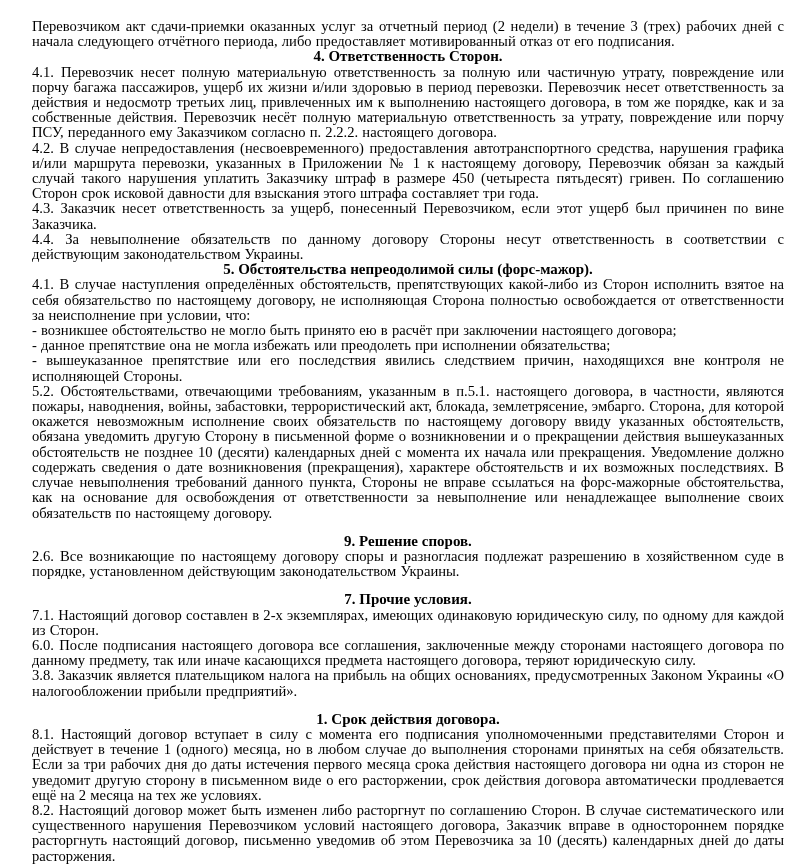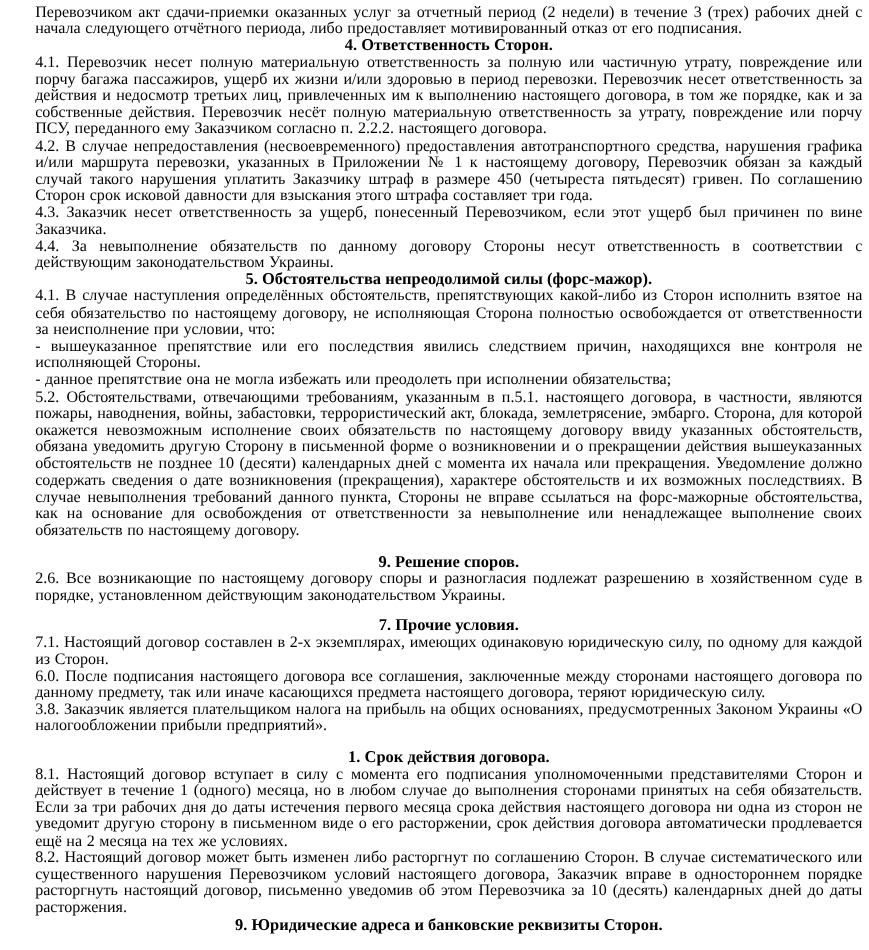--- a/index.html
+++ b/index.html
@@ -5,21 +5,21 @@
   html, body {
     margin: 0;
     padding: 0;
     background: #ffffff;
   }
   .page {
     position: relative;
     width: 790px;
     height: 864px;
     box-sizing: border-box;
-    padding: 4px 6px 0 32px;
+    padding: 19px 6px 0 32px;
     background: #ffffff;
     color: #000000;
     font-family: "Liberation Serif", "DejaVu Serif", serif;
     font-size: 14.6px;
     line-height: 15.2px;
     overflow: hidden;
   }
   .para {
     margin: 0;
     text-align: justify;
@@ -43,22 +43,23 @@
   <p class="para">Перевозчиком акт сдачи-приемки оказанных услуг за отчетный период (2 недели) в течение 3 (трех) рабочих дней с начала следующего отчётного периода, либо предоставляет мотивированный отказ от его подписания.</p>
 
   <div class="hdg">4. Ответственность Сторон.</div>
   <p class="para">4.1. Перевозчик несет полную материальную ответственность за полную или частичную утрату, повреждение или порчу багажа пассажиров, ущерб их жизни и/или здоровью в период перевозки. Перевозчик несет ответственность за действия и недосмотр третьих лиц, привлеченных им к выполнению настоящего договора, в том же порядке, как и за собственные действия. Перевозчик несёт полную материальную ответственность за утрату, повреждение или порчу ПСУ, переданного ему Заказчиком согласно п. 2.2.2. настоящего договора.</p>
   <p class="para">4.2. В случае непредоставления (несвоевременного) предоставления автотранспортного средства, нарушения графика и/или маршрута перевозки, указанных в Приложении № 1 к настоящему договору, Перевозчик обязан за каждый случай такого нарушения уплатить Заказчику штраф в размере 450 (четыреста пятьдесят) гривен. По соглашению Сторон срок исковой давности для взыскания этого штрафа составляет три года.</p>
   <p class="para">4.3. Заказчик несет ответственность за ущерб, понесенный Перевозчиком, если этот ущерб был причинен по вине Заказчика.</p>
   <p class="para">4.4. За невыполнение обязательств по данному договору Стороны несут ответственность в соответствии с действующим законодательством Украины.</p>
 
   <div class="hdg">5. Обстоятельства непреодолимой силы (форс-мажор).</div>
   <p class="para">4.1. В случае наступления определённых обстоятельств, препятствующих какой-либо из Сторон исполнить взятое на себя обязательство по настоящему договору, не исполняющая Сторона полностью освобождается от ответственности за неисполнение при условии, что:</p>
+  <p class="para">- возникшее обстоятельство не могло быть принято ею в расчёт при заключении настоящего договора;</p>
+  <p class="para">- данное препятствие она не могла избежать или преодолеть при исполнении обязательства;</p>
   <p class="para">- вышеуказанное препятствие или его последствия явились следствием причин, находящихся вне контроля не исполняющей Стороны.</p>
-  <p class="para">- данное препятствие она не могла избежать или преодолеть при исполнении обязательства;</p>
   <p class="para">5.2. Обстоятельствами, отвечающими требованиям, указанным в п.5.1. настоящего договора, в частности, являются пожары, наводнения, войны, забастовки, террористический акт, блокада, землетрясение, эмбарго. Сторона, для которой окажется невозможным исполнение своих обязательств по настоящему договору ввиду указанных обстоятельств, обязана уведомить другую Сторону в письменной форме о возникновении и о прекращении действия вышеуказанных обстоятельств не позднее 10 (десяти) календарных дней с момента их начала или прекращения. Уведомление должно содержать сведения о дате возникновения (прекращения), характере обстоятельств и их возможных последствиях. В случае невыполнения требований данного пункта, Стороны не вправе ссылаться на форс-мажорные обстоятельства, как на основание для освобождения от ответственности за невыполнение или ненадлежащее выполнение своих обязательств по настоящему договору.</p>
 
   <div class="sp"></div>
   <div class="hdg">9. Решение споров.</div>
   <p class="para">2.6. Все возникающие по настоящему договору споры и разногласия подлежат разрешению в хозяйственном суде в порядке, установленном действующим законодательством Украины.</p>
 
   <div class="sp"></div>
   <div class="hdg">7. Прочие условия.</div>
   <p class="para">7.1. Настоящий договор составлен в 2-х экземплярах, имеющих одинаковую юридическую силу, по одному для каждой из Сторон.</p>
   <p class="para">6.0. После подписания настоящего договора все соглашения, заключенные между сторонами настоящего договора по данному предмету, так или иначе касающихся предмета настоящего договора, теряют юридическую силу.</p>

